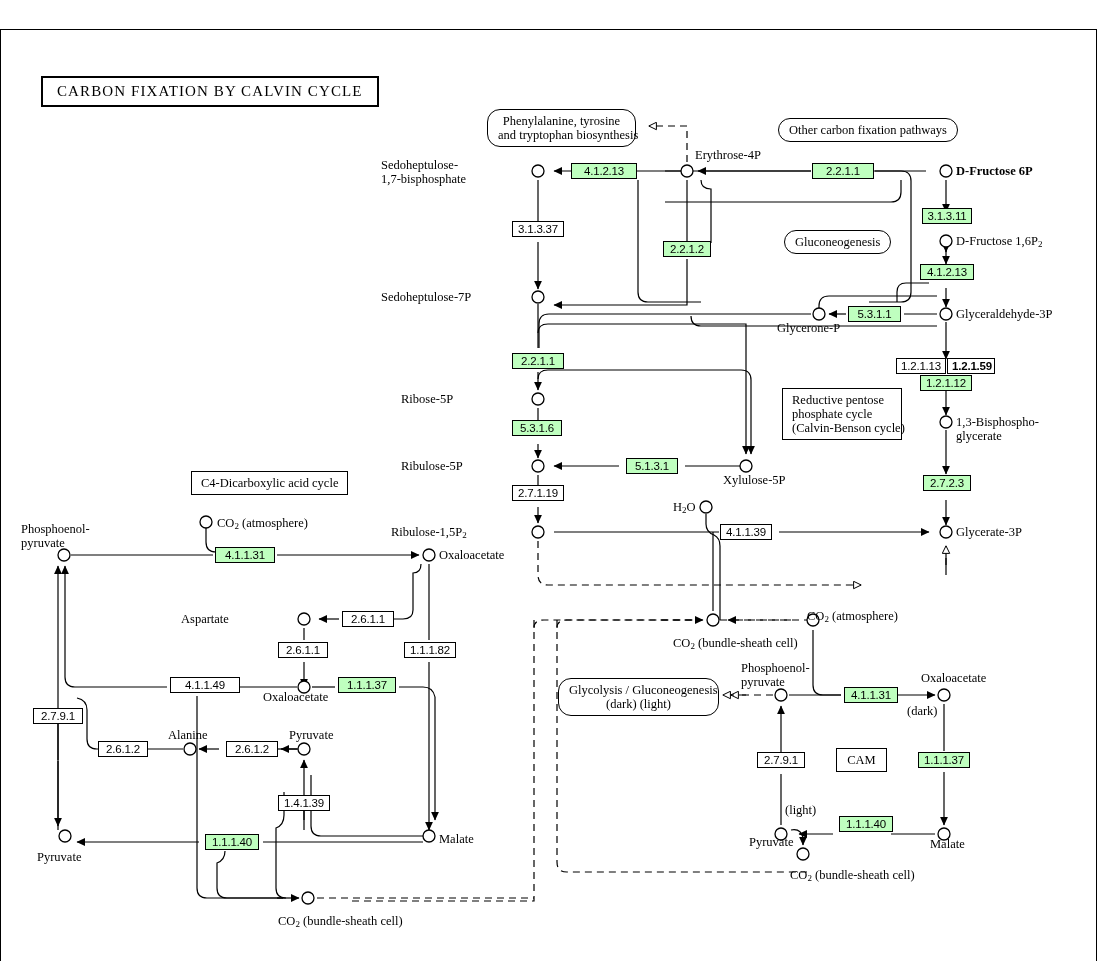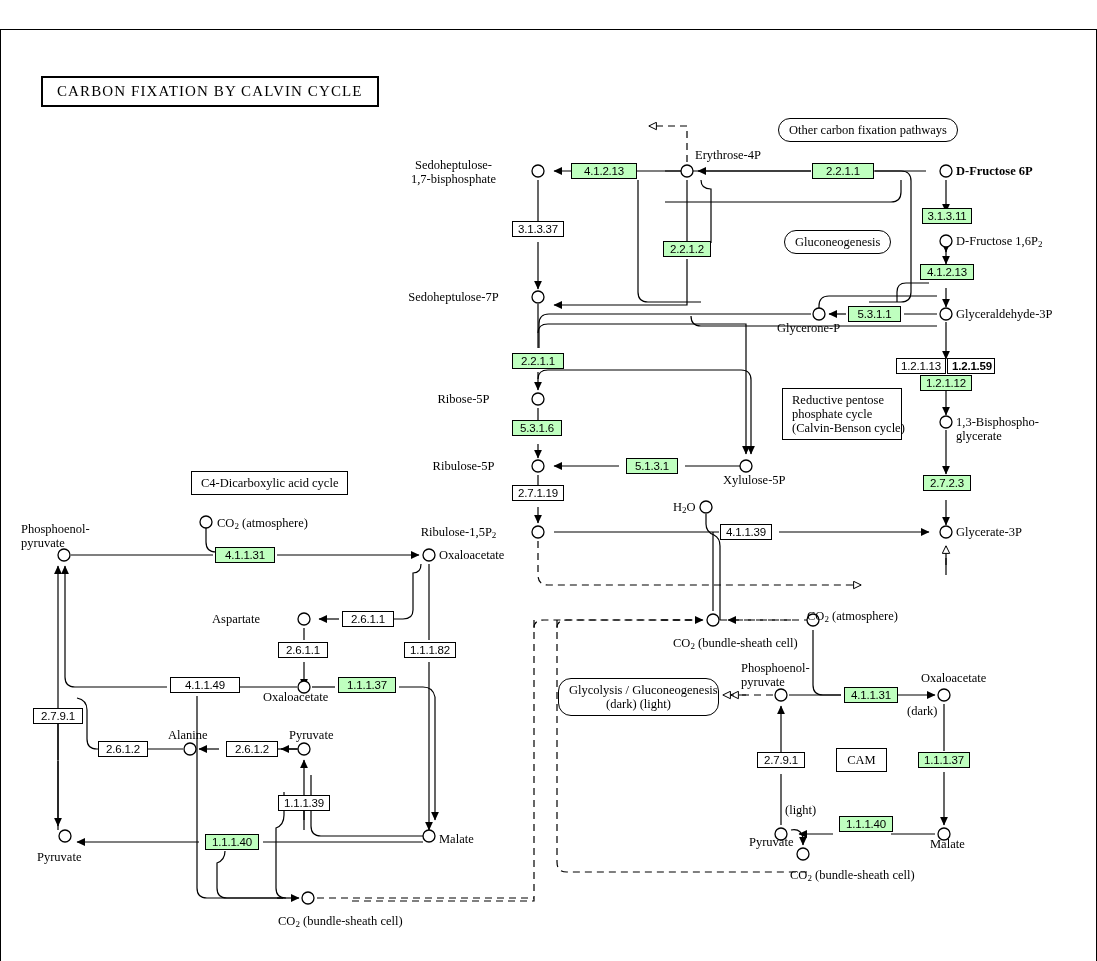--- a/index.html
+++ b/index.html
@@ -22,21 +22,21 @@
   
   .mapbox{position:absolute;border:1px solid #000;border-radius:13px;background:#fff;
           font-size:12.5px;line-height:14px;text-align:center;
           box-sizing:border-box;padding:4px 10px;white-space:nowrap;}
   
   .note{position:absolute;border:1px solid #000;background:#fff;font-size:12.5px;
         line-height:14px;box-sizing:border-box;padding:4px 9px;white-space:nowrap;}
 
   
   .cl{position:absolute;font-size:12.5px;line-height:14px;white-space:nowrap;color:#000;}
-  .cl.r{text-align:center;}
+  .cl.r{text-align:left;}
   .cl sub{font-size:9px;vertical-align:-2px;}
 
   .foot{position:absolute;left:14px;font-family:"Liberation Sans", sans-serif;
         font-size:10.5px;line-height:13px;white-space:nowrap;}
 </style>
 </head>
 <body>
 
 <div id="page">
 
@@ -224,20 +224,24 @@
       <circle cx="780" cy="665" r="6"></circle>
       <circle cx="943" cy="665" r="6"></circle>
       <circle cx="943" cy="804" r="6"></circle>
       <circle cx="780" cy="804" r="6"></circle>
       <circle cx="802" cy="824" r="6"></circle>
     </g>
   </svg>
 
   <div class="ttl" style="left:40px;top:46px;">CARBON  FIXATION  BY  CALVIN  CYCLE</div>
 
+  <div class="mapbox" style="left:486px;top:79px;width:149px;">
+    <span>Phenylalanine, tyrosine</span><br>
+    <span>and tryptophan biosynthesis</span>
+  </div>
 
   <div class="mapbox" style="left:777px;top:88px;">
     <span>Other carbon fixation pathways</span>
   </div>
 
   <div class="mapbox" style="left:783px;top:200px;text-align:center;">
     <span>Gluconeogenesis</span>
   </div>
 
 
@@ -279,21 +283,21 @@
 
   <div class="ez" style="left:214px;top:517px;width:60px;">4.1.1.31</div>
   <div class="ez w" style="left:341px;top:581px;width:52px;">2.6.1.1</div>
   <div class="ez w" style="left:277px;top:612px;width:50px;">2.6.1.1</div>
   <div class="ez w" style="left:403px;top:612px;width:52px;">1.1.1.82</div>
   <div class="ez w" style="left:169px;top:647px;width:70px;">4.1.1.49</div>
   <div class="ez" style="left:337px;top:647px;width:58px;">1.1.1.37</div>
   <div class="ez w" style="left:32px;top:678px;width:50px;">2.7.9.1</div>
   <div class="ez w" style="left:97px;top:711px;width:50px;">2.6.1.2</div>
   <div class="ez w" style="left:225px;top:711px;width:52px;">2.6.1.2</div>
-  <div class="ez w" style="left:277px;top:765px;width:52px;">1.1.1.39</div>
+  <div class="ez w" style="left:277px;top:765px;width:52px;">1.4.1.39</div>
   <div class="ez" style="left:204px;top:804px;width:54px;">1.1.1.40</div>
 
   <div class="ez" style="left:843px;top:657px;width:54px;">4.1.1.31</div>
   <div class="ez" style="left:917px;top:722px;width:52px;">1.1.1.37</div>
   <div class="ez w" style="left:756px;top:722px;width:48px;">2.7.9.1</div>
   <div class="ez" style="left:838px;top:786px;width:54px;">1.1.1.40</div>
 
   <div class="cl r" style="left:380px;top:128px;width:145px;">
     <span>Sedoheptulose-</span><br>
     <span>1,7-bisphosphate</span>

